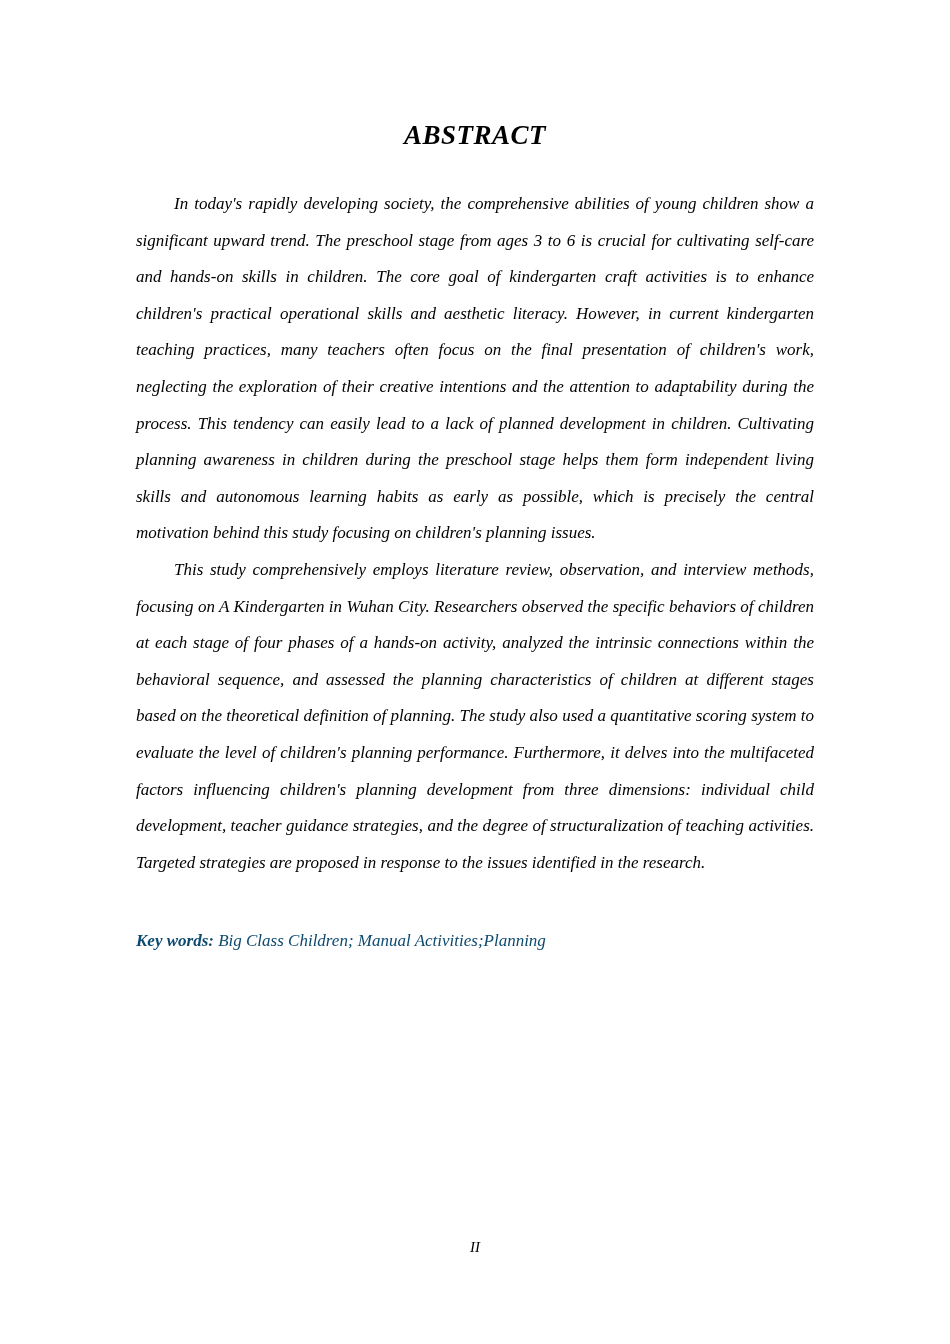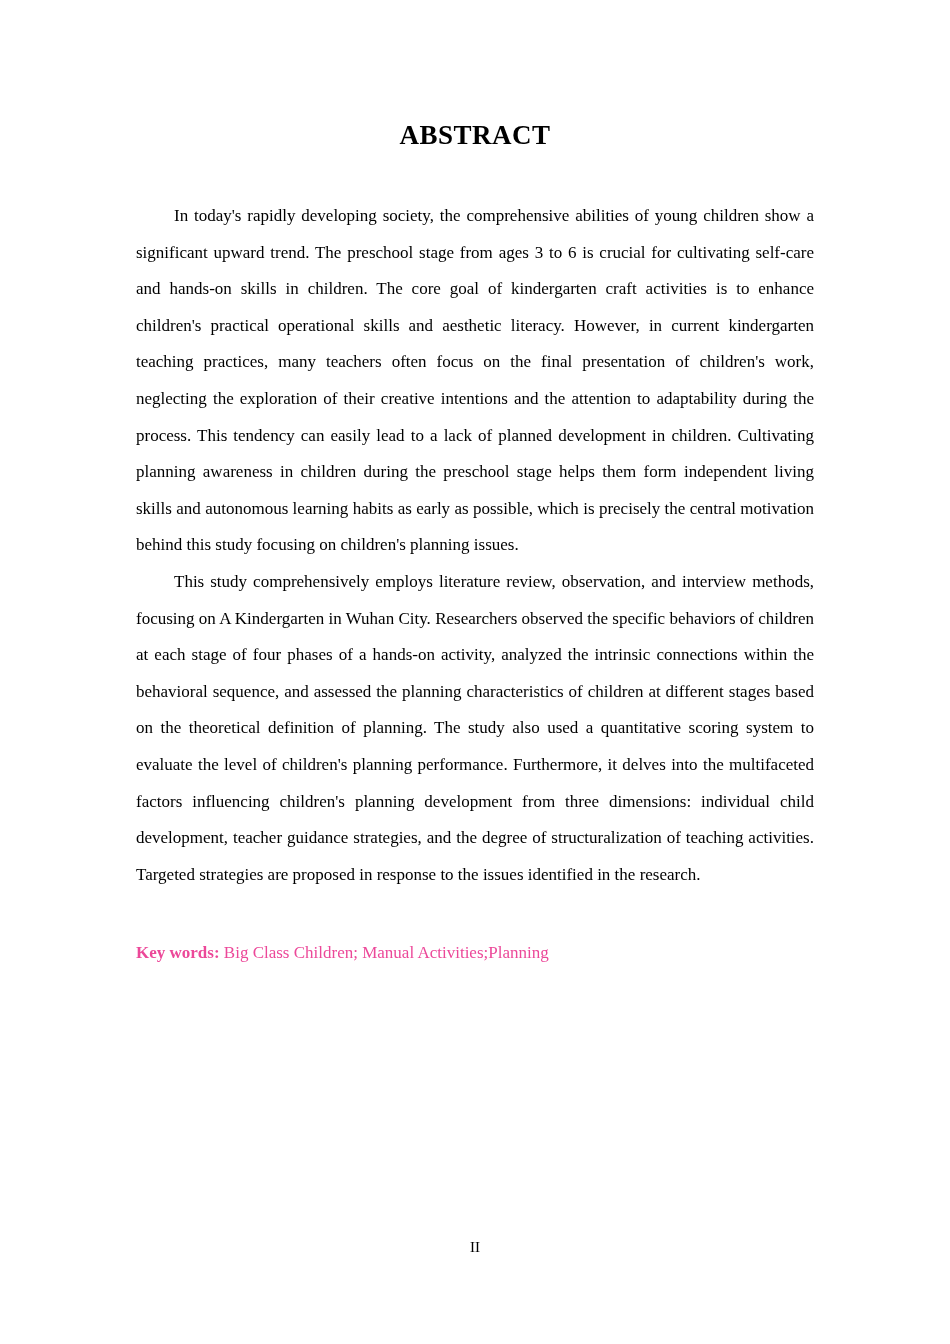--- a/index.html
+++ b/index.html
@@ -1,15 +1,15 @@
 <!DOCTYPE html>
 <html><head>
 <meta charset="utf-8">
 <style>
-  * { margin: 0; padding: 0; box-sizing: border-box; }
+  * { margin: 0; padding: 0; box-sizing: border-box; font-style: italic; }
   html, body {
     background: #ffffff;
   }
   .page {
     position: relative;
     width: 950px;
     height: 1344px;
     margin: 0 auto;
     background: #ffffff;
     color: #000000;
@@ -25,36 +25,36 @@
   .doc-title {
     margin-top: 118px;
     text-align: center;
     font-size: 27px;
     font-weight: bold;
     letter-spacing: 0.5px;
     line-height: 34px;
     color: #000000;
   }
   .body-text {
-    margin-top: 46px;
+    margin-top: 34px;
   }
   .para {
     font-size: 17px;
     line-height: 36.6px;
     text-align: justify;
     text-justify: inter-word;
     text-indent: 38px;
     color: #000000;
   }
   .keywords {
     margin-top: 42px;
     font-size: 17px;
     line-height: 36.6px;
     text-align: left;
-    color: #ec4899;
+    color: #0c4a6e;
   }
   .keywords .kw-label {
     font-weight: bold;
   }
   .page-number {
     position: absolute;
     left: 0;
     right: 0;
     bottom: 88px;
     text-align: center;

